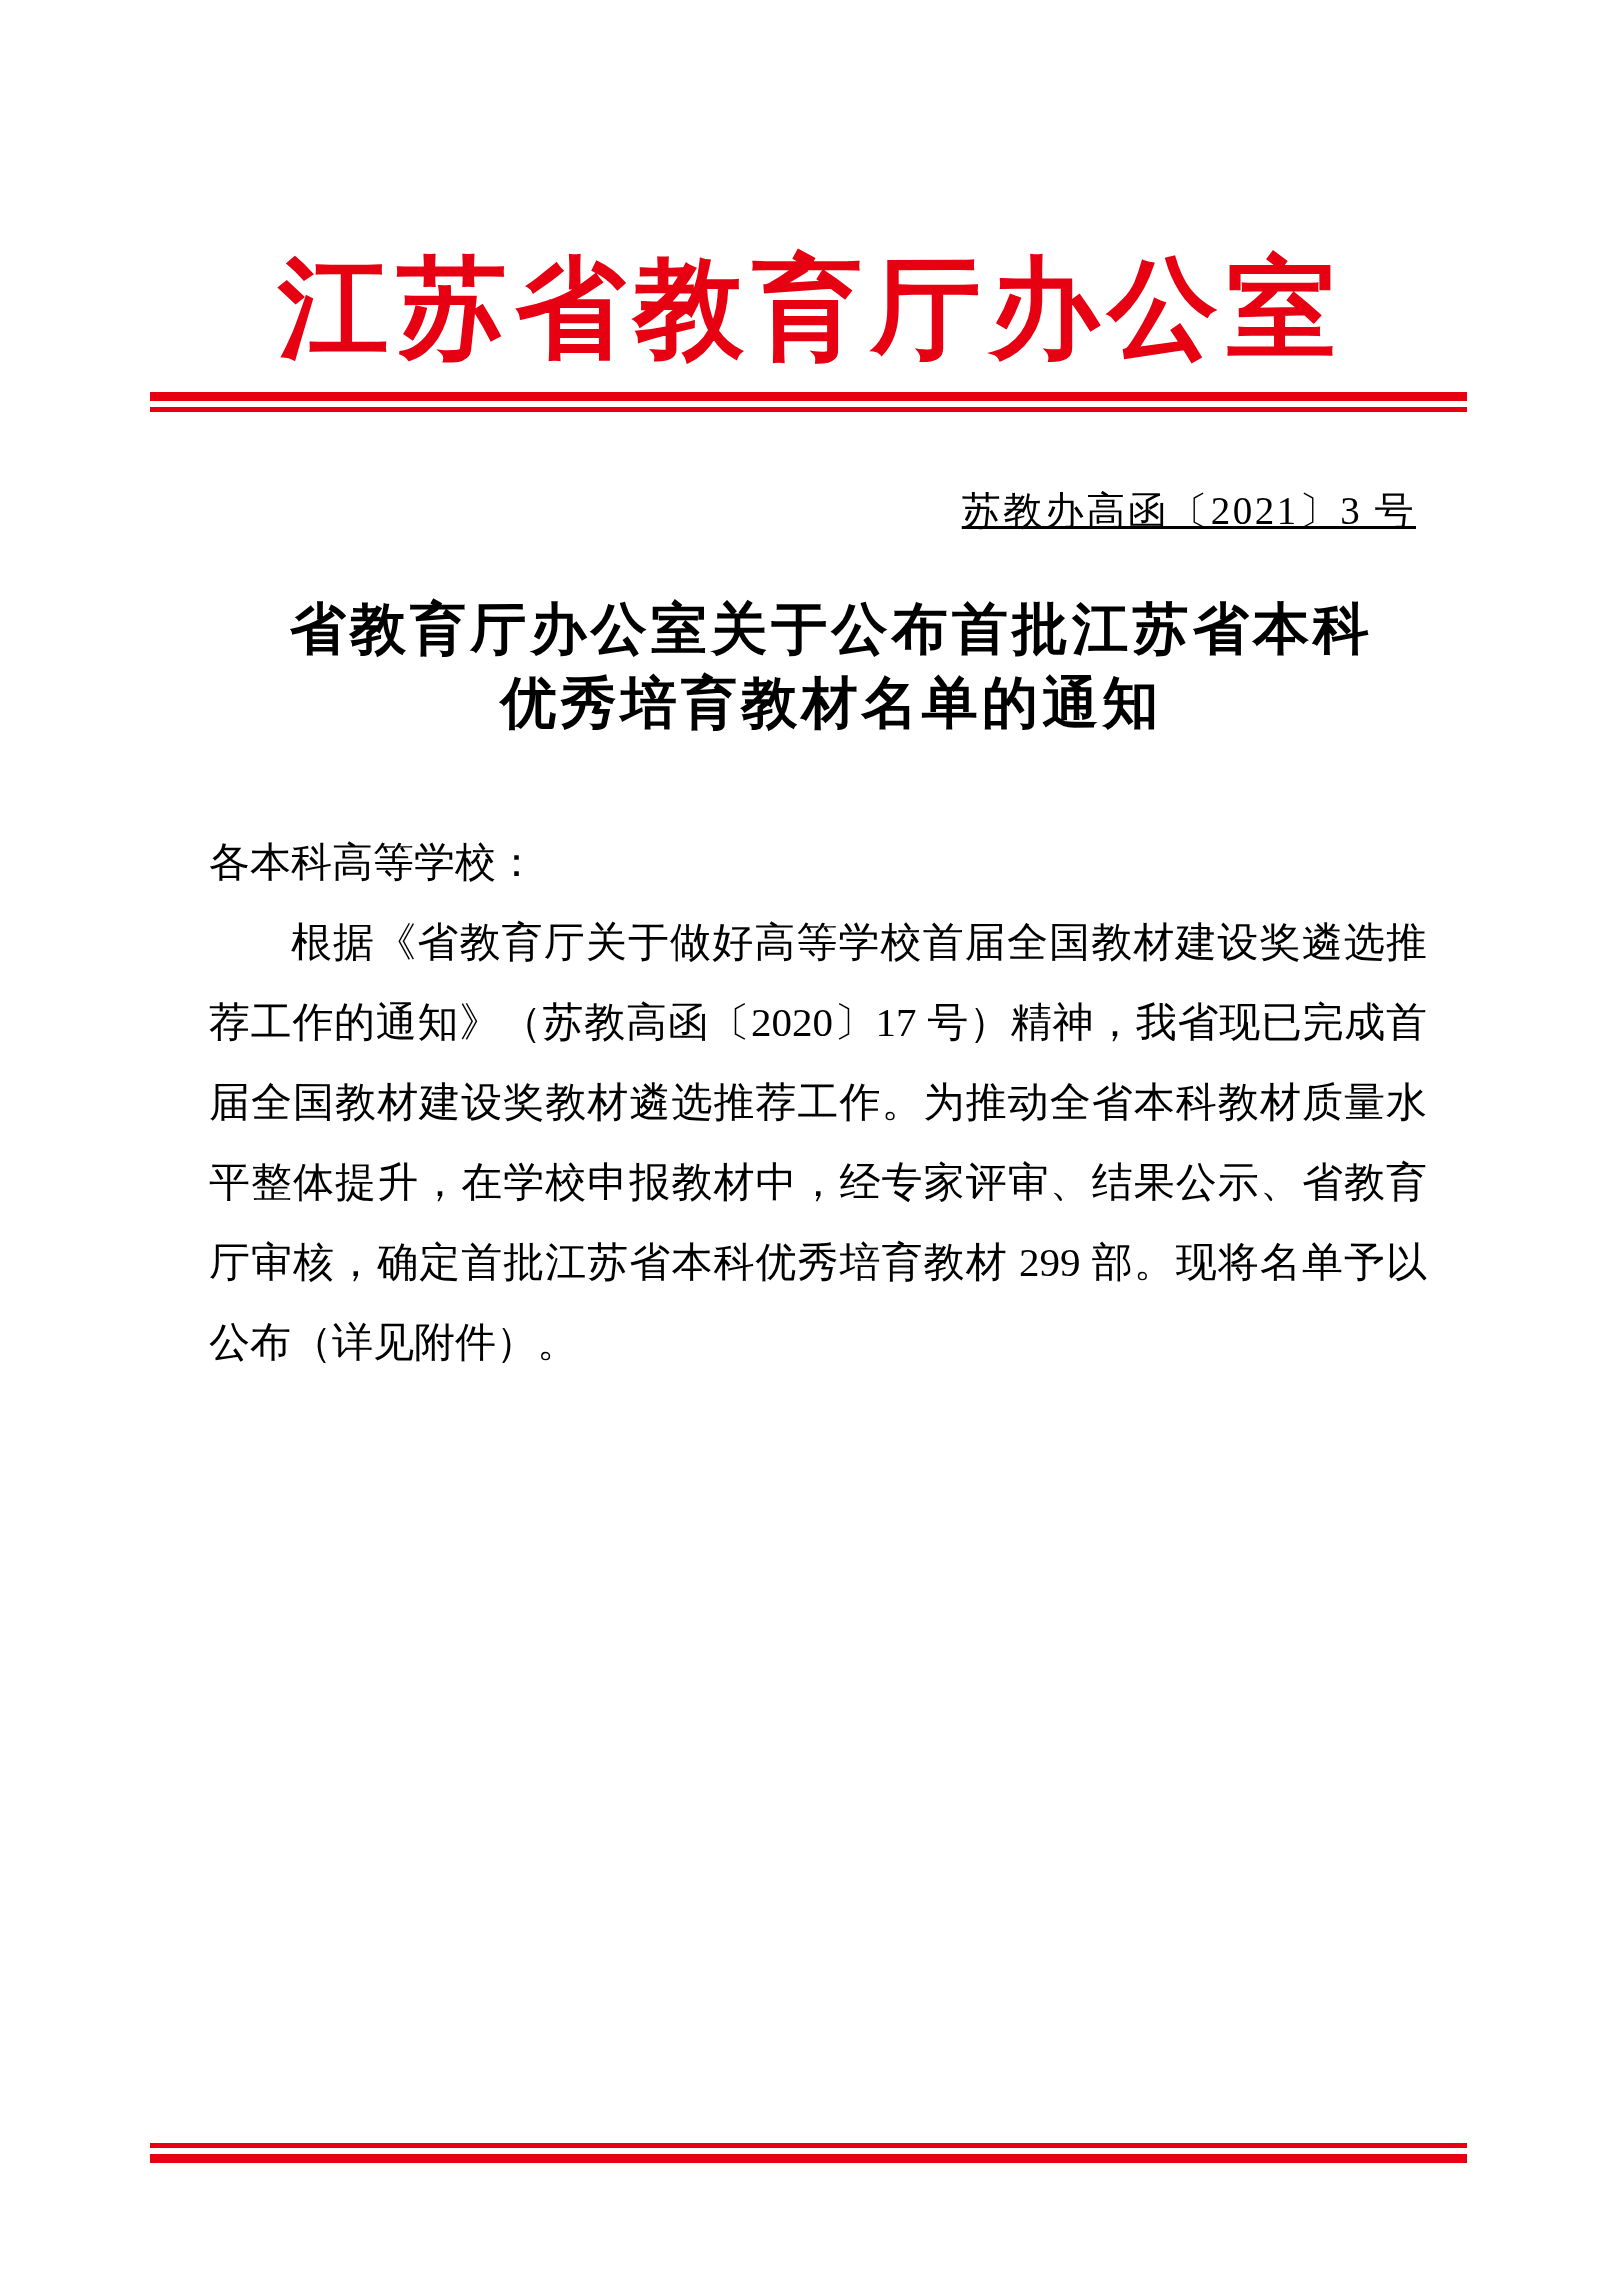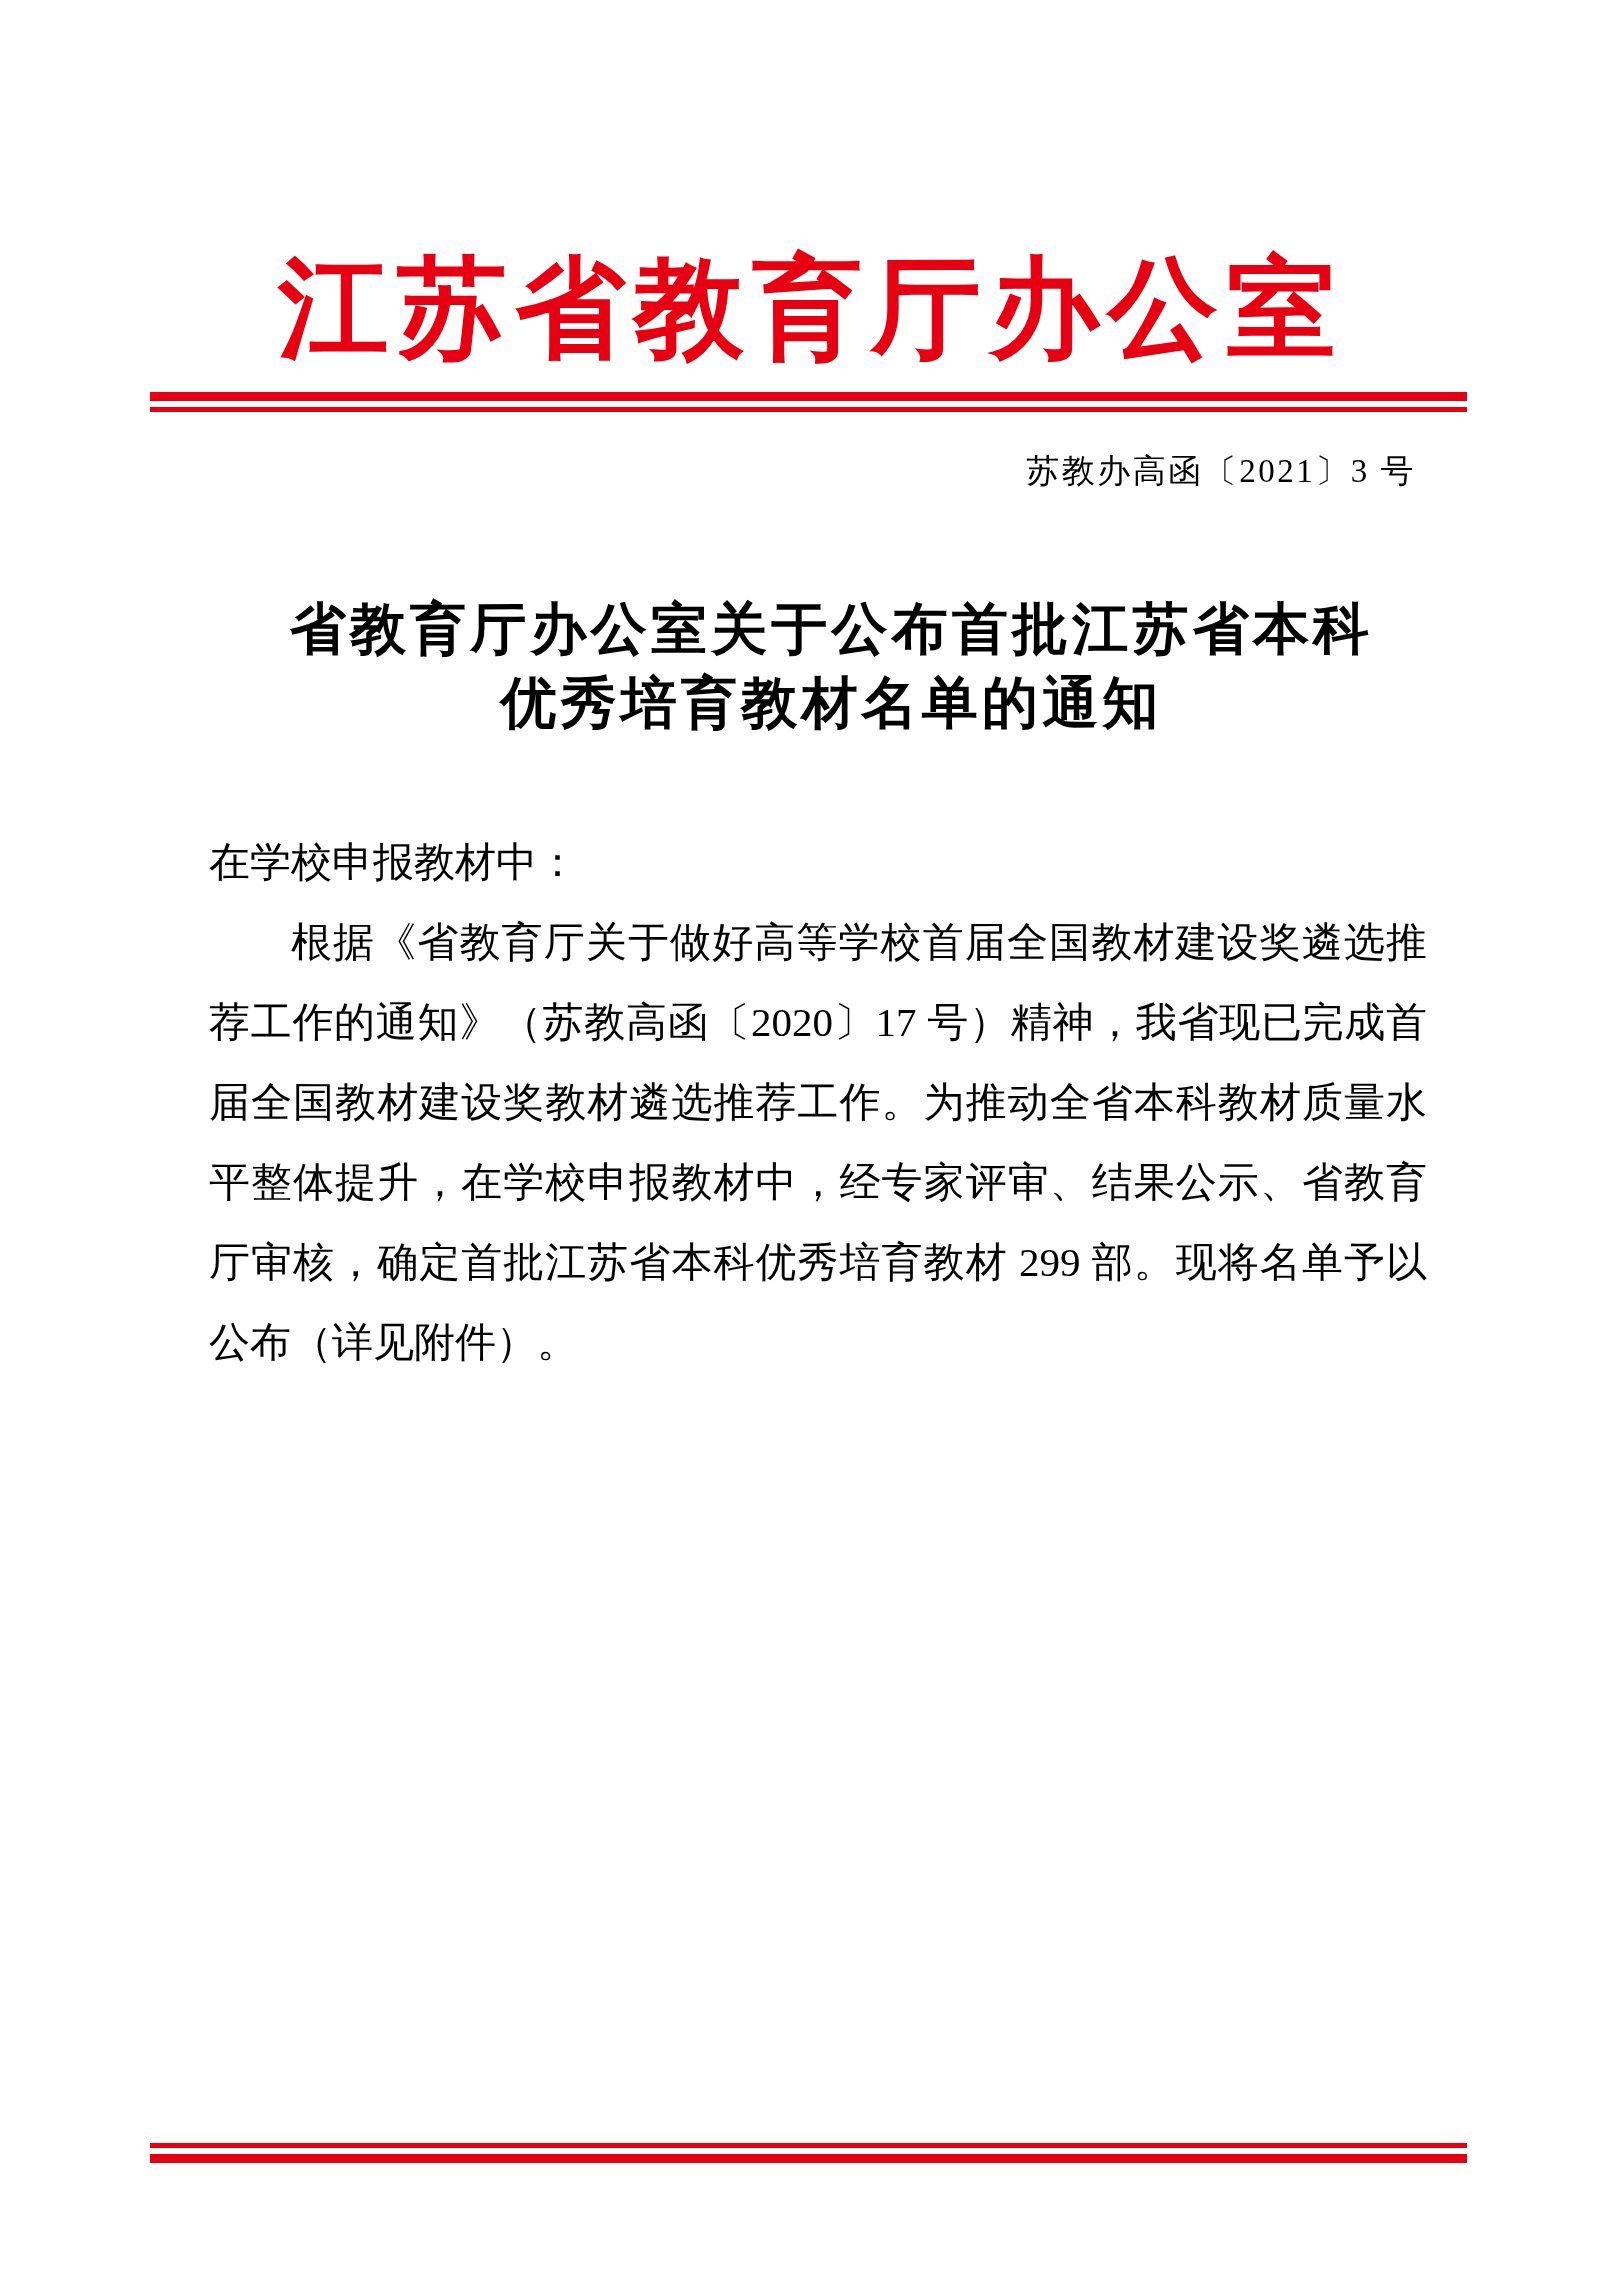--- a/index.html
+++ b/index.html
@@ -45,30 +45,31 @@
     width: 100%;
     background: var(--accent, #e60012);
   }
   .rule-thick { height: 9.3px; }
   .rule-thin  { height: 5px; }
   .rule-gap   { height: 6px; background: transparent; }
 
   
   .doc-number {
     position: absolute;
-    top: 448px;
+    top: 487px;
     left: 150px;
     width: 1317px;
     box-sizing: border-box;
     padding-right: 51px;
     text-align: right;
-    font-size: 33px;
+    font-size: 39px;
     line-height: 47px;
     letter-spacing: 2.5px;
     white-space: nowrap;
+    text-decoration: underline;
   }
 
   
   .doc-title {
     position: absolute;
     top: 592px;
     left: 0;
     width: 100%;
     text-align: center;
     font-weight: bold;
@@ -112,21 +113,21 @@
   </div>
 
   <div class="doc-number">苏教办高函〔2021〕3 号</div>
 
   <div class="doc-title">
     <div>省教育厅办公室关于公布首批江苏省本科</div>
     <div>优秀培育教材名单的通知</div>
   </div>
 
   <div class="body-text">
-    <p>在学校申报教材中：</p>
+    <p>各本科高等学校：</p>
     <p class="indent">根据《省教育厅关于做好高等学校首届全国教材建设奖遴选推荐工作的通知》（苏教高函〔2020〕17 号）精神，我省现已完成首届全国教材建设奖教材遴选推荐工作。为推动全省本科教材质量水平整体提升，在学校申报教材中，经专家评审、结果公示、省教育厅审核，确定首批江苏省本科优秀培育教材 299 部。现将名单予以公布（详见附件）。</p>
   </div>
 
   <div class="rules rules-bottom">
     <div class="rule rule-thin"></div>
     <div class="rule-gap"></div>
     <div class="rule rule-thick"></div>
   </div>
 
 </div>

